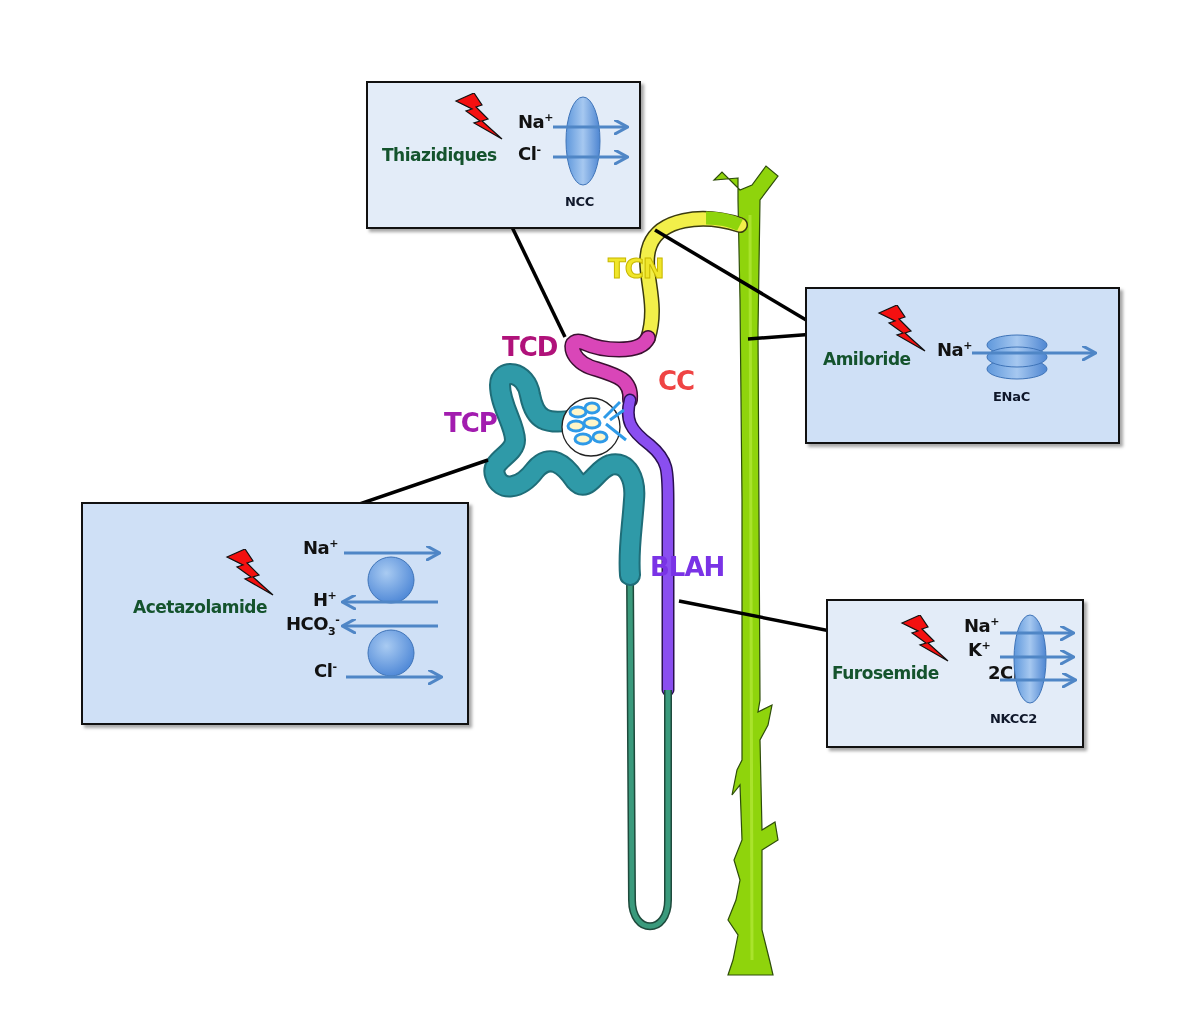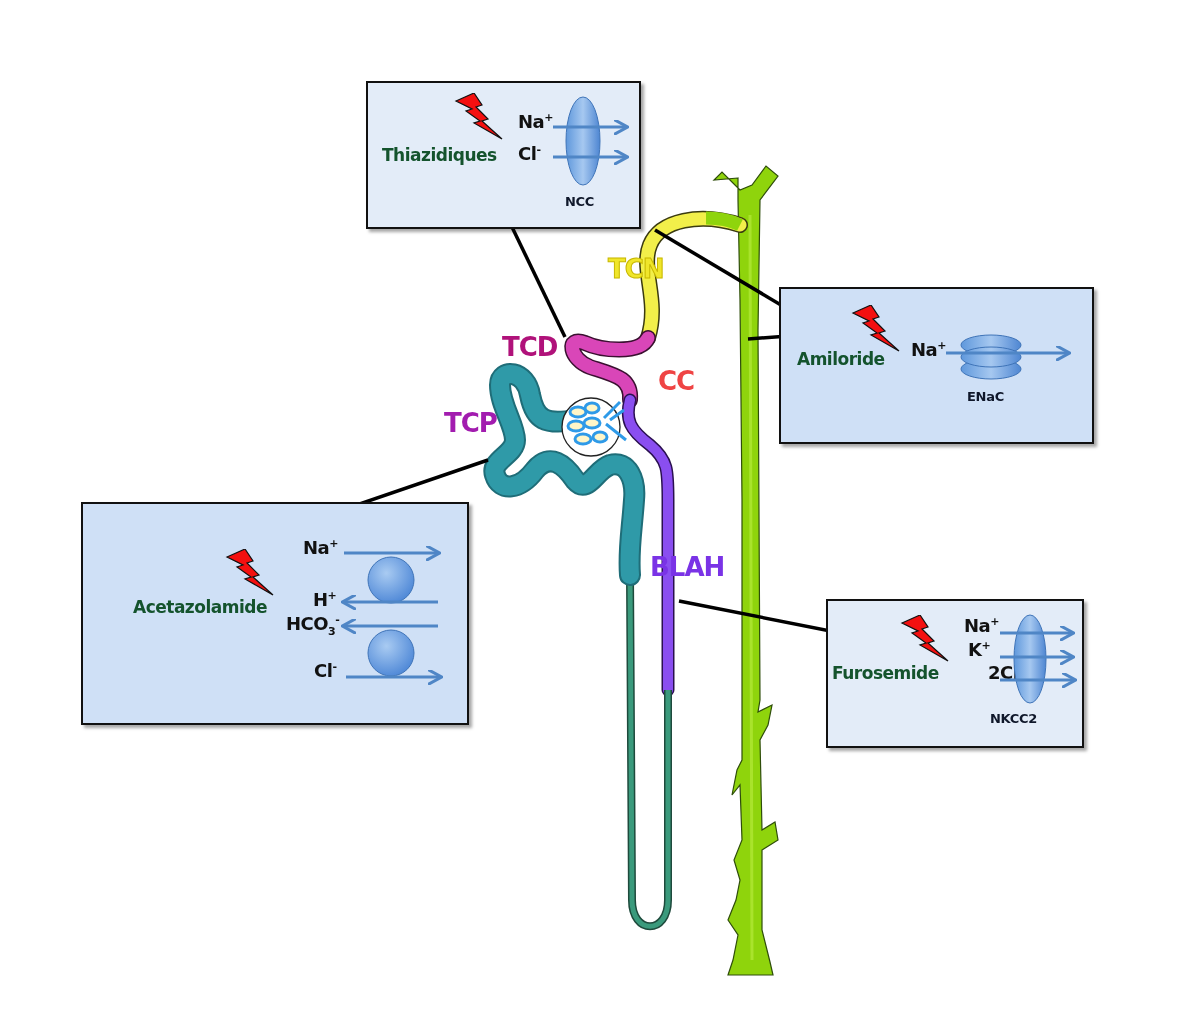--- a/index.html
+++ b/index.html
@@ -96,21 +96,21 @@
     <span>Cl</span><sup>-</sup>
   </div>
   <svg width="90" height="110" style="position:absolute; left:180px; top:8px;">
     <ellipse cx="35" cy="50" rx="17" ry="44" fill="url(#gOval)" stroke="#3f74b8" stroke-width="1"></ellipse>
     <line x1="5" y1="36" x2="78" y2="36" stroke="#4f86c6" stroke-width="3" marker-end="url(#arrowHead)"></line>
     <line x1="5" y1="66" x2="78" y2="66" stroke="#4f86c6" stroke-width="3" marker-end="url(#arrowHead)"></line>
   </svg>
   <div class="txt prot" style="left:197px; top:111px;">NCC</div>
 </div>
 
-<div class="box box-mid" style="left:779px; top:287px; width:311px; height:153px;">
+<div class="box box-mid" style="left:805px; top:287px; width:311px; height:153px;">
   <svg width="60" height="50" style="position:absolute; left:70px; top:16px;">
     <path d="M2,8 L20,0 L28,12 L22,14 L34,26 L28,28 L48,46 L20,30 L26,28 L12,18 L18,16 Z" fill="#f41010" stroke="#111" stroke-width="1.2"></path>
   </svg>
   <div class="txt drug" style="left:16px; top:60px;">Amiloride</div>
   <div class="txt ion" style="left:130px; top:50px;">
     <span>Na</span><sup>+</sup>
   </div>
   <svg width="130" height="70" style="position:absolute; left:165px; top:42px;">
     <ellipse cx="45" cy="14" rx="30" ry="10" fill="url(#gOval)" stroke="#3f74b8"></ellipse>
     <ellipse cx="45" cy="38" rx="30" ry="10" fill="url(#gOval)" stroke="#3f74b8"></ellipse>

